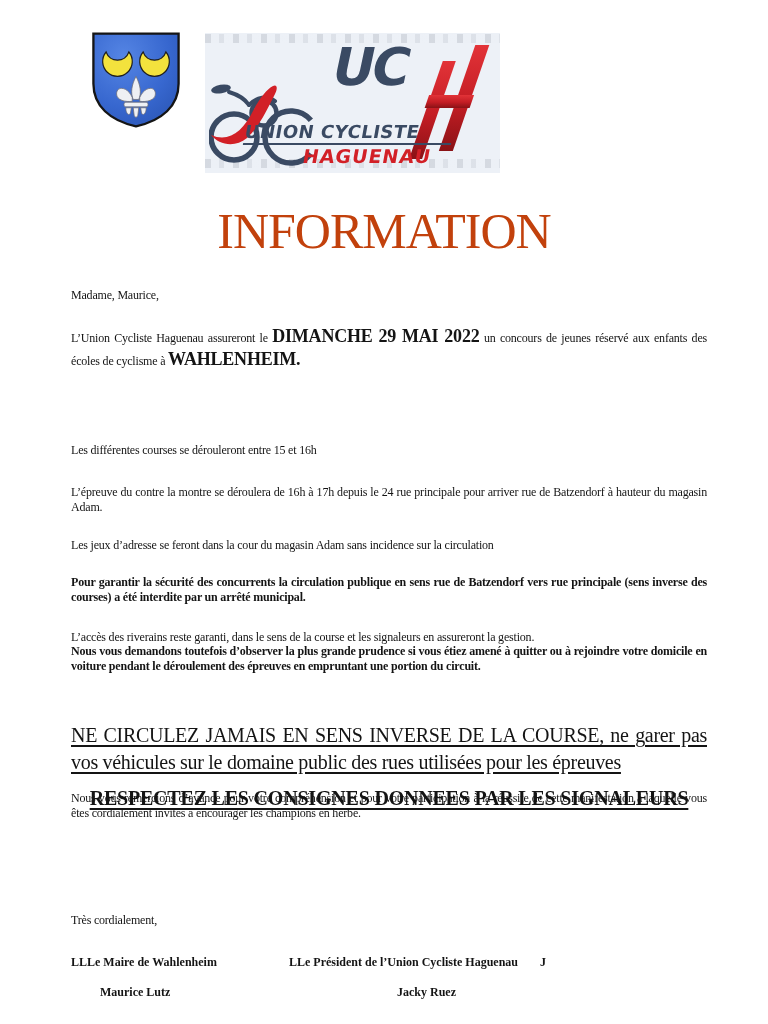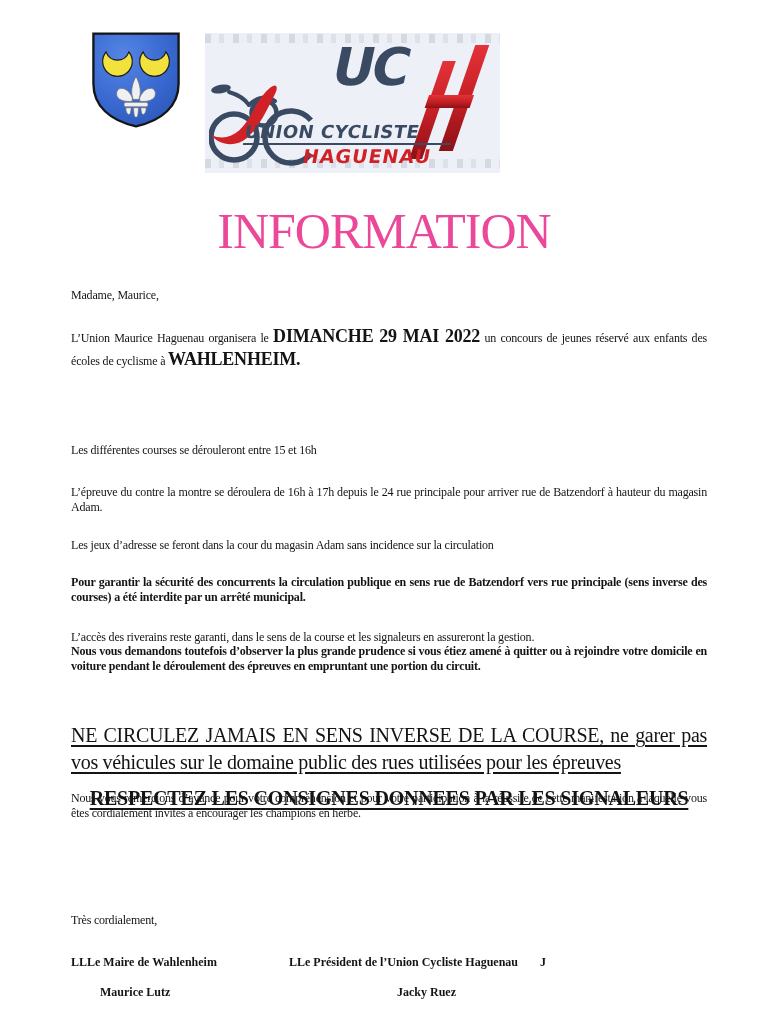--- a/index.html
+++ b/index.html
@@ -27,21 +27,21 @@
   .union-line{position:absolute;left:40px;top:88px;font-family:"DejaVu Sans",sans-serif;
               font-weight:bold;font-size:18px;color:#3a4a63;letter-spacing:.5px;
               transform:skewX(-10deg);white-space:nowrap;}
   .union-rule{position:absolute;left:38px;top:110px;width:208px;height:2px;background:#3a4a63;
               transform:skewX(-10deg);}
   .haguenau-line{position:absolute;left:98px;top:112px;font-family:"DejaVu Sans",sans-serif;
                  font-weight:bold;font-size:19px;color:#d22027;letter-spacing:1px;
                  transform:skewX(-10deg);white-space:nowrap;}
   
   .doc-title{position:absolute;left:0;top:206px;width:768px;text-align:center;
-             font-size:50px;line-height:50px;letter-spacing:-1px;color:#ec4899;}
+             font-size:50px;line-height:50px;letter-spacing:-1px;color:#c2410c;}
   
   .para{position:absolute;left:71px;width:636px;font-size:12px;line-height:15px;
         text-align:justify;letter-spacing:-0.2px;}
   .para.b{font-weight:bold;}
   .p2{line-height:21px;}
   .big-inline{font-size:18px;font-weight:bold;}
   .huge{font-size:20px;line-height:27px;font-weight:normal;letter-spacing:-0.3px;
         text-decoration:underline;text-underline-offset:3px;text-decoration-thickness:1.5px;}
   .head2{font-size:20px;line-height:20px;font-weight:bold;letter-spacing:-0.2px;
          text-decoration:underline;text-underline-offset:3px;text-decoration-thickness:1.5px;
@@ -110,21 +110,21 @@
     </svg>
     <div class="union-line">UNION CYCLISTE</div>
     <div class="union-rule"></div>
     <div class="haguenau-line">HAGUENAU</div>
   </div>
 
   <div class="doc-title">INFORMATION</div>
 
   <div class="para" style="top:288px;">Madame, Maurice,</div>
 
-  <div class="para p2" style="top:326px;"><span>L’Union Maurice Haguenau organisera le </span><span class="big-inline">DIMANCHE 29 MAI 2022</span><span> un concours de jeunes réservé aux enfants des écoles de cyclisme à </span><span class="big-inline">WAHLENHEIM.</span></div>
+  <div class="para p2" style="top:326px;"><span>L’Union Cycliste Haguenau assureront le </span><span class="big-inline">DIMANCHE 29 MAI 2022</span><span> un concours de jeunes réservé aux enfants des écoles de cyclisme à </span><span class="big-inline">WAHLENHEIM.</span></div>
 
 
   <div class="para" style="top:443px;">Les différentes courses se dérouleront entre 15 et 16h</div>
 
   <div class="para" style="top:485px;">L’épreuve du contre la montre se déroulera de 16h à 17h depuis le 24 rue principale pour arriver rue de Batzendorf à hauteur du magasin Adam.</div>
 
   <div class="para" style="top:538px;">Les jeux d’adresse se feront dans la cour du magasin Adam sans incidence sur la circulation</div>
 
   <div class="para b" style="top:575px;">Pour garantir la sécurité des concurrents la circulation publique en sens rue de Batzendorf vers rue principale (sens inverse des courses) a été interdite par un arrêté municipal.</div>
 

